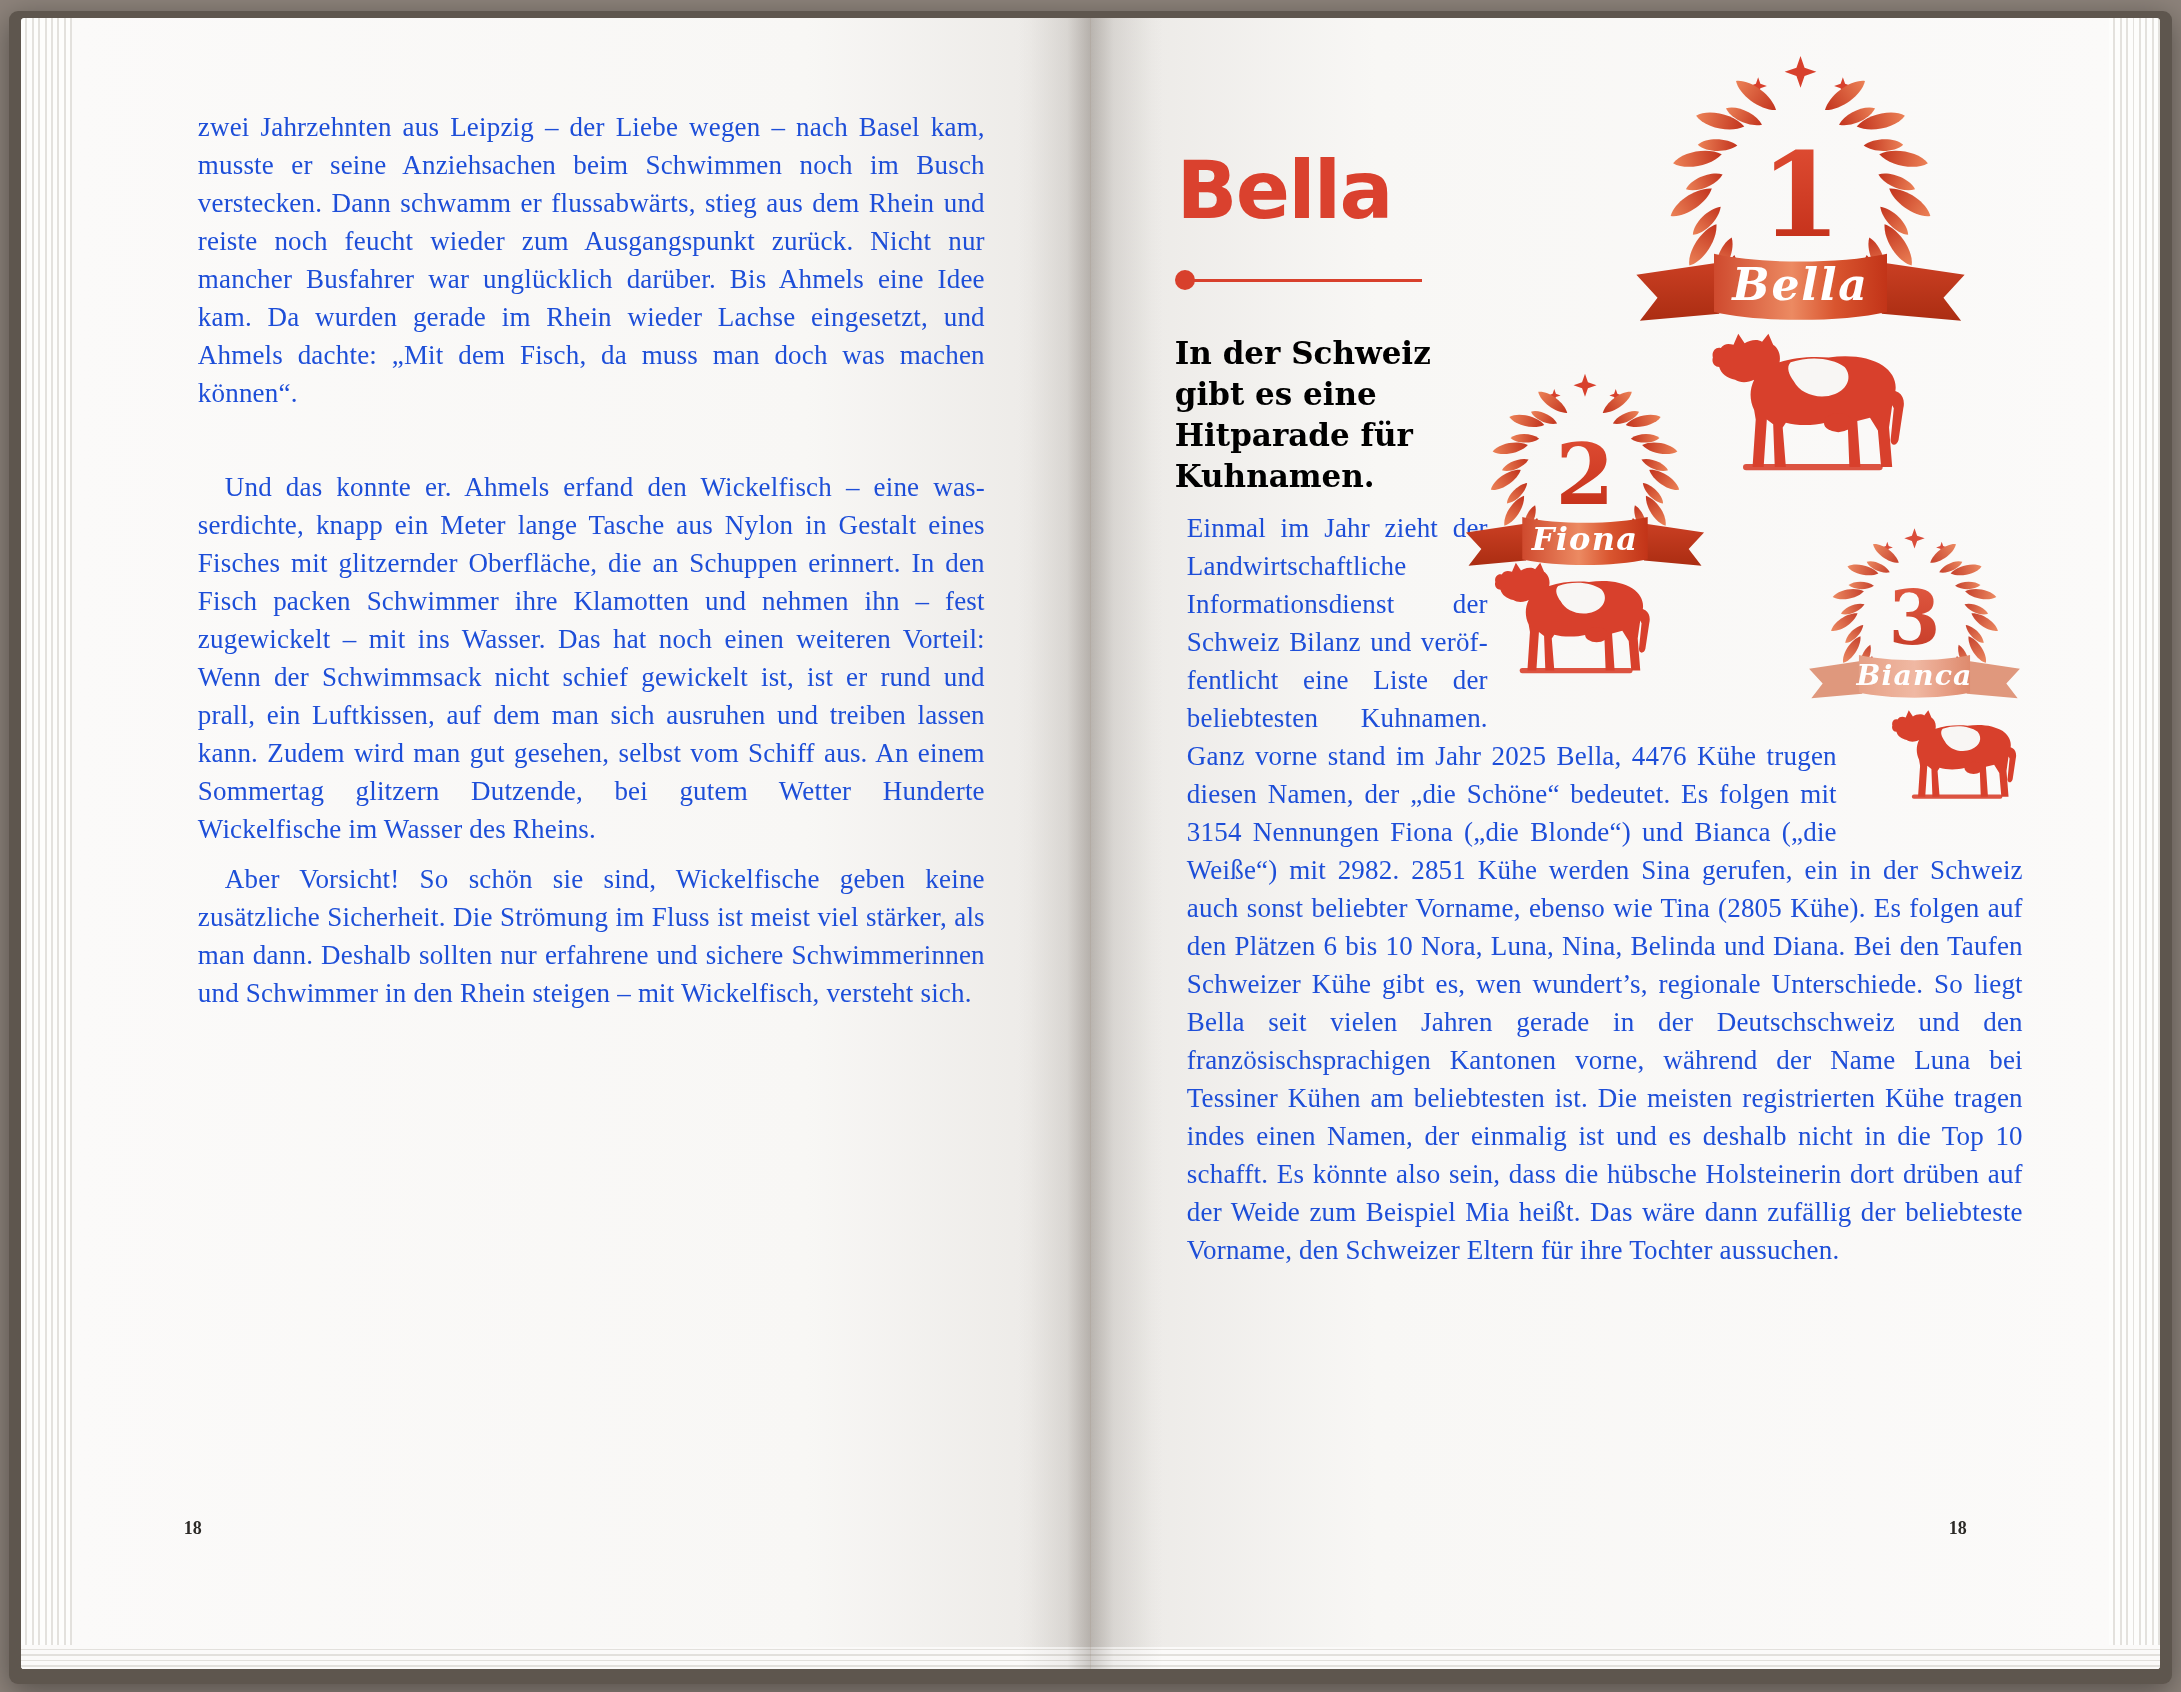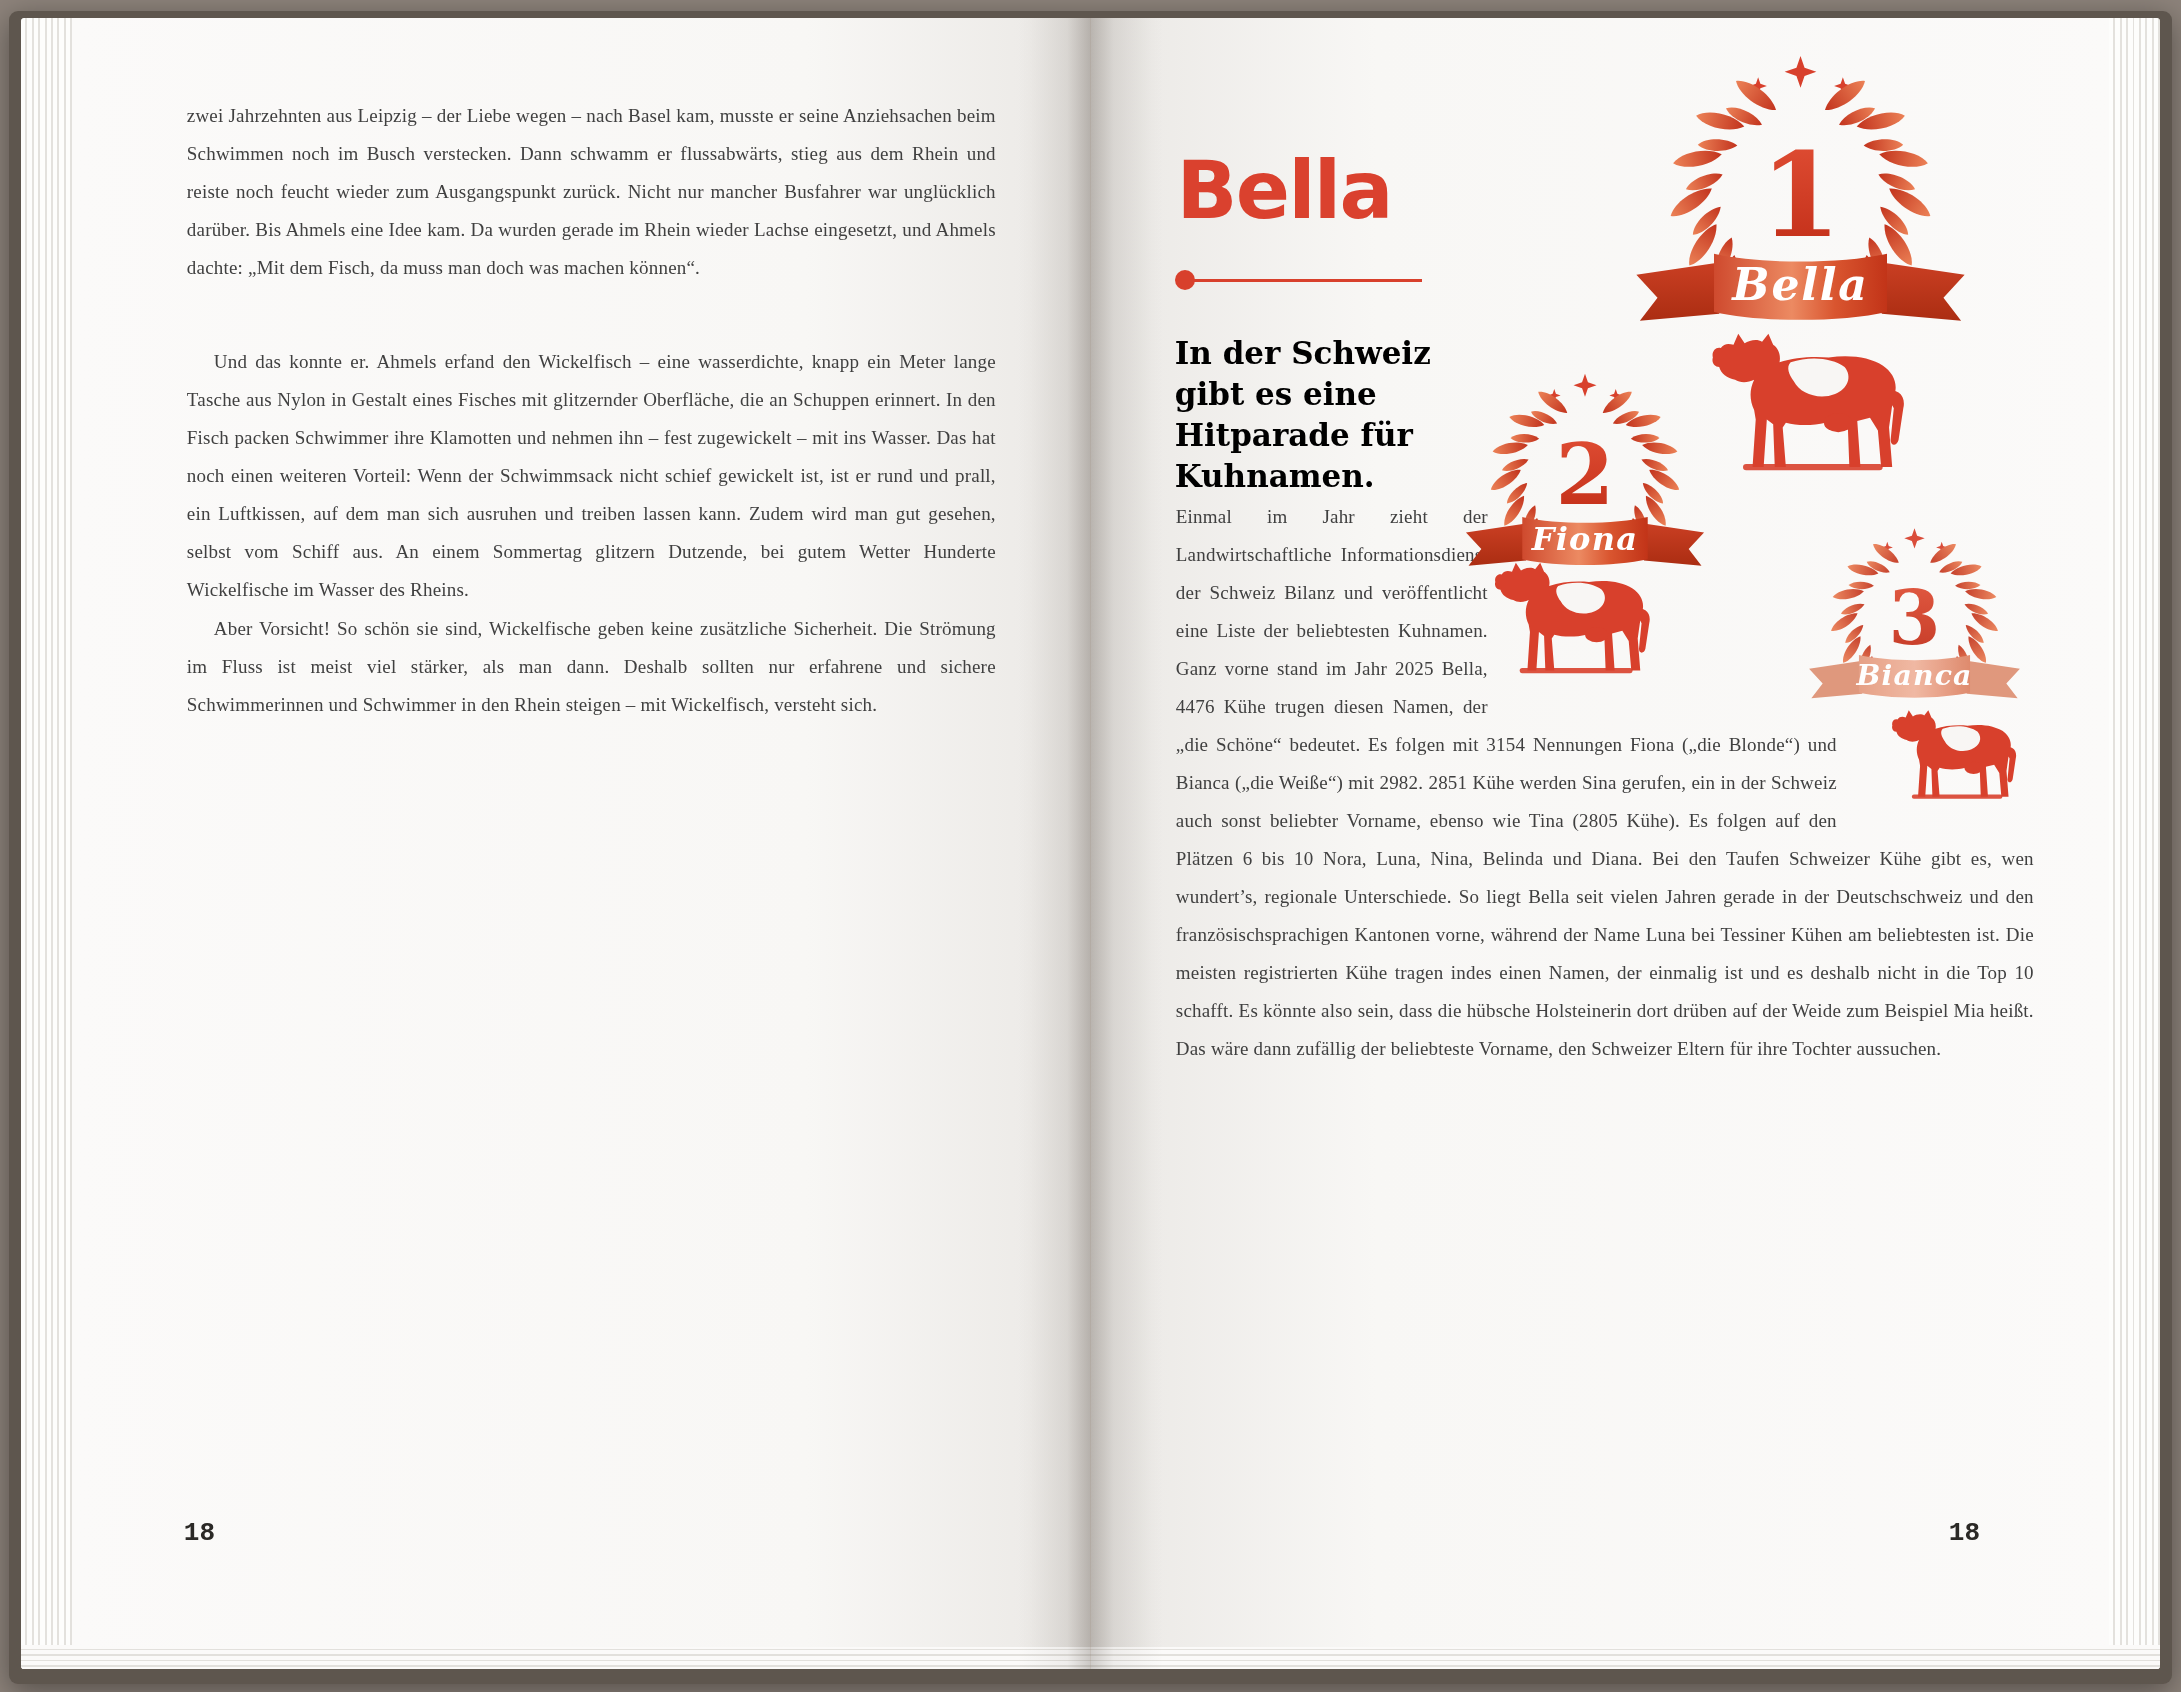--- a/index.html
+++ b/index.html
@@ -21,29 +21,29 @@
       background:linear-gradient(90deg,#fbfaf9 0%,#f8f7f5 72%,#edebe8 94%,#dedbd7 100%);}
   .page-right{left:50%;right:51px;
       background:linear-gradient(270deg,#fbfaf9 0%,#f8f7f5 72%,#edebe8 94%,#dedbd7 100%);}
   .spine{position:absolute;left:calc(50% - 73px);width:145px;top:0;bottom:0;pointer-events:none;
       background:linear-gradient(90deg,rgba(70,60,52,0) 0%,rgba(70,60,52,.07) 34%,rgba(70,60,52,.26) 49.4%,
                  rgba(110,95,82,.38) 50%,rgba(70,60,52,.24) 50.6%,rgba(70,60,52,.07) 66%,rgba(70,60,52,0) 100%);}
 
   
   .col-left{position:absolute;left:165px;top:78px;width:811px;}
   .col-right{position:absolute;left:1154px;top:36px;width:860px;}
-  p.body{margin:1px;font-size:19px;line-height:38px;color:#404040;text-align:justify;
+  p.body{margin:12px;font-size:27px;line-height:38px;color:#1d4ed8;text-align:justify;
          letter-spacing:0.2px;hyphens:manual;}
   p.indent{text-indent:27px;}
   .para2wrap{margin-top:56px;}
   .heading-float{float:left;width:361px;height:193px;padding-top:14.5px;box-sizing:border-box;}
   h2.redhead{margin:0;font-family:"DejaVu Serif","Liberation Serif",serif;font-weight:700;
          font-size:32px;line-height:41px;color:#cb3a27;}
-  .pagenum{position:absolute;font-family:Liberation Mono, monospace;
-         font-weight:700;font-size:26px;color:#2b2926;}
+  .pagenum{position:absolute;font-family:Liberation Serif, serif;
+         font-weight:700;font-size:18px;color:#2b2926;}
   .pagenum.pl{left:163px;top:1500px;}
   .pagenum.pr{left:1928px;top:1500px;}
 
   
   h1.title{margin:91px 0 0 1.8px;font-family:"DejaVu Sans","Liberation Sans",sans-serif;
          font-weight:700;font-size:80px;line-height:91px;letter-spacing:-1.8px;color:#da412e;}
   .divider{margin-top:33px;display:flex;align-items:center;width:247px;height:22px;}
   .divider .dot{width:20px;height:20px;border-radius:50%;background:#d8402c;flex:0 0 auto;}
   .divider .line{flex:1;height:2.7px;background:#d8402c;margin-left:-2.7px;}
   p.intro{margin:42px 0 0 0;font-family:"DejaVu Serif","Liberation Serif",serif;font-weight:700;

